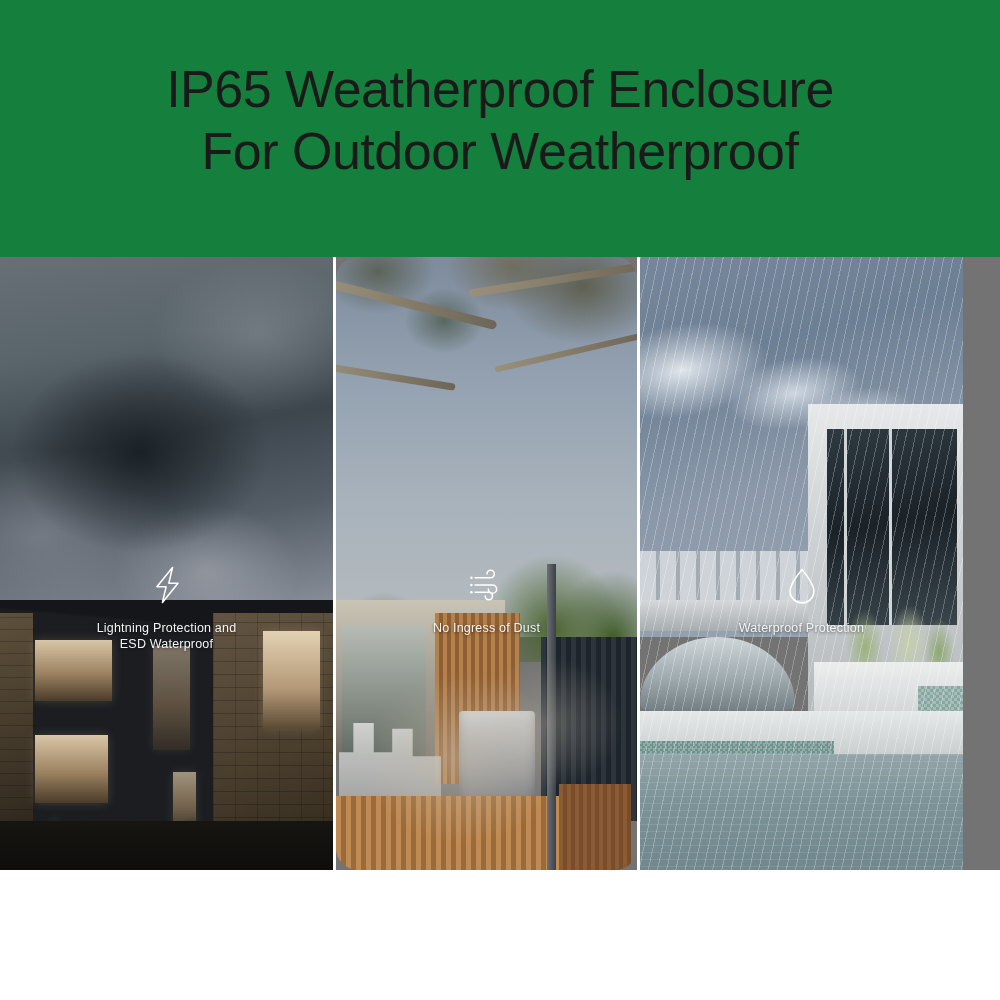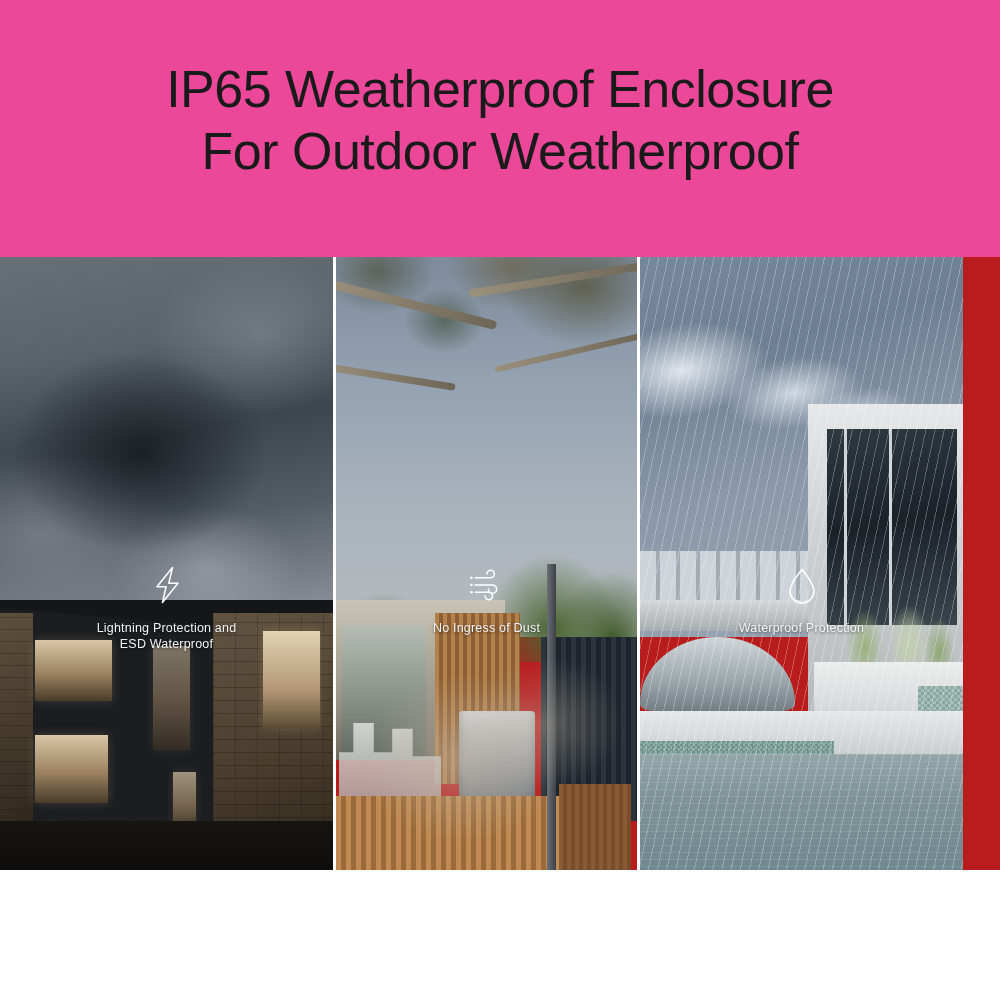--- a/index.html
+++ b/index.html
@@ -7,50 +7,50 @@
     width:1000px; height:1000px;
     background:#ffffff;
     font-family:"Liberation Sans", sans-serif;
     overflow:hidden;
   }
   .page { position:relative; width:1000px; height:1000px; background:#fff; }
 
   
   .header {
     position:absolute; left:0; top:0; width:1000px; height:257px;
-    background:#ec4899;
+    background:#15803d;
     display:flex; flex-direction:column;
     align-items:center; justify-content:flex-start;
     padding-top:58px;
   }
   .title-line {
     font-size:52px;
     line-height:62px;
     font-weight:400;
     color:#1a1a1a;
     letter-spacing:-0.5px;
     white-space:nowrap;
     font-stretch:condensed;
   }
 
   
   .panels {
     position:absolute; left:0; top:257px;
     width:1000px; height:613px;
     display:flex;
-    background:#b91c1c;
+    background:#737373;
   }
   .panel {
     position:relative;
     overflow:hidden;
     height:613px;
   }
   .panel.p1 { width:333px; }
   .panel.gap { width:3px; background:#ffffff; height:613px; flex:0 0 3px; }
-  .panel.p2 { width:301px; }
+  .panel.p2 { width:301px;border-radius:22px; }
   .panel.p3 { width:323px; }
 
   .scene { position:absolute; inset:0; overflow:hidden; }
 
   
   .p1-sky {
     position:absolute; left:0; top:0; width:100%; height:58%;
     background:
       radial-gradient(ellipse 55% 40% at 42% 55%, rgba(20,26,31,.85) 0%, rgba(20,26,31,0) 70%),
       radial-gradient(ellipse 45% 30% at 78% 22%, rgba(150,158,163,.42) 0%, rgba(150,158,163,0) 72%),

